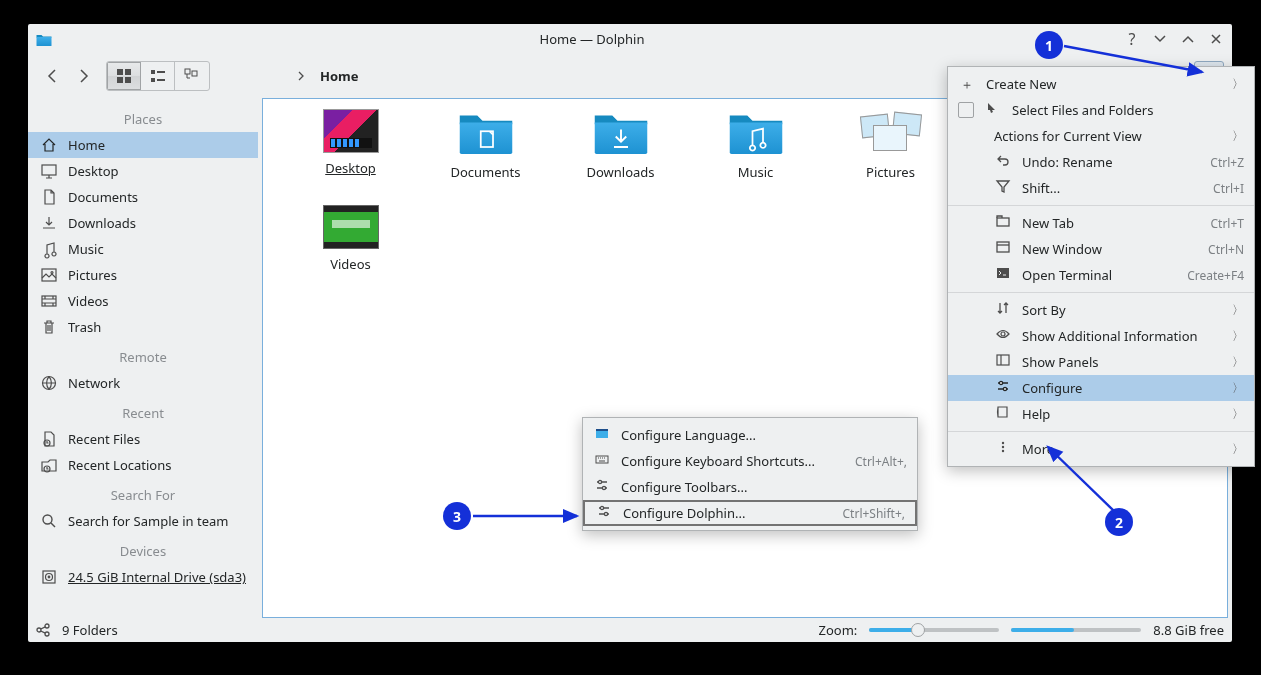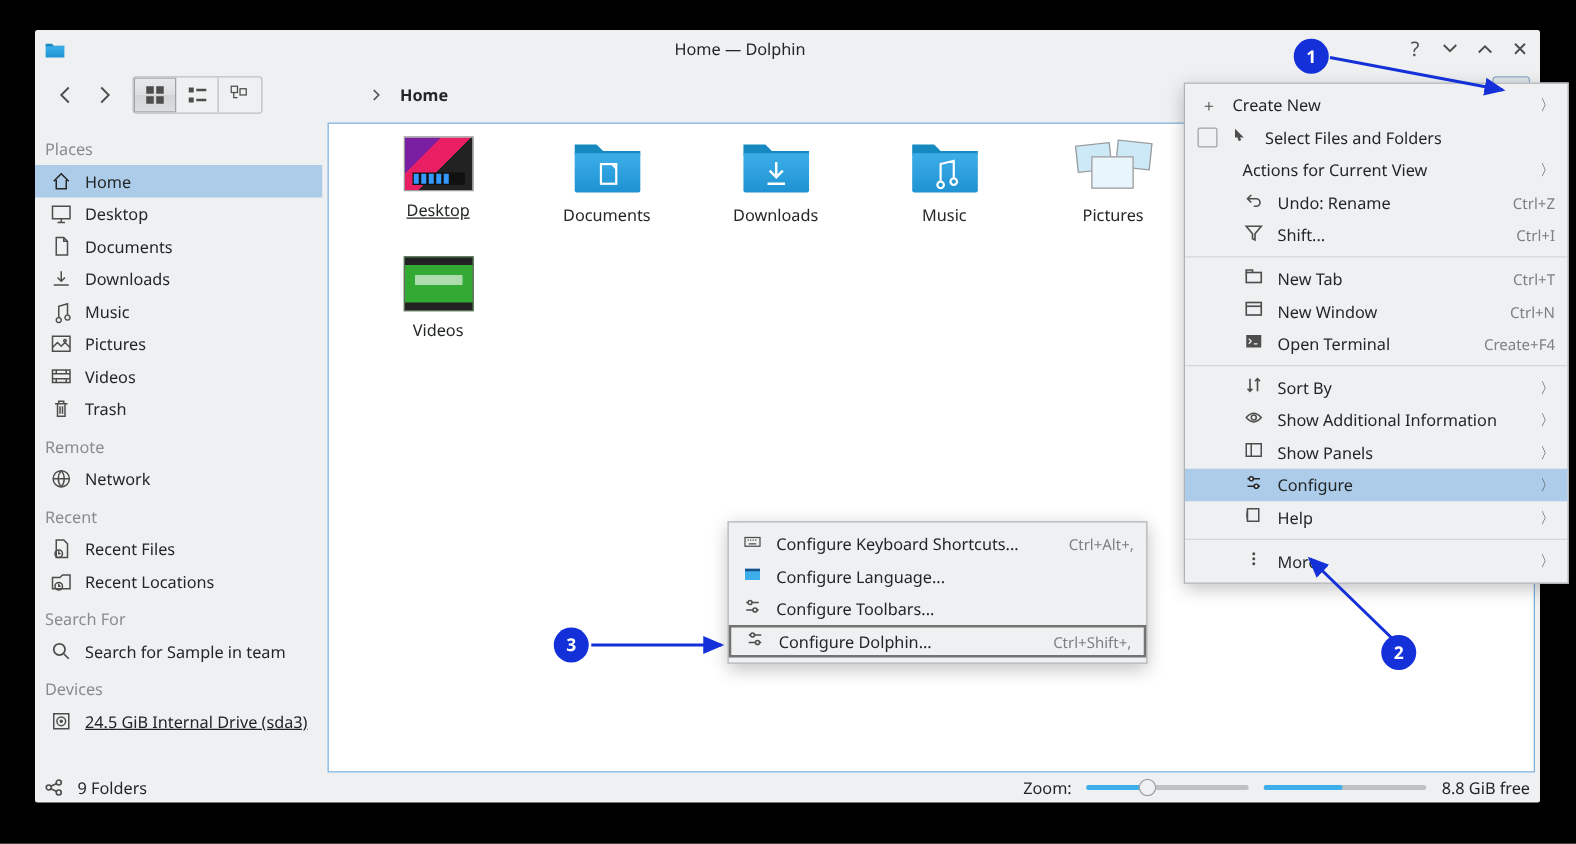--- a/index.html
+++ b/index.html
@@ -22,21 +22,21 @@
   .viewmodes .vm.active { background: linear-gradient(#e7e9ea,#dcdee0 50%, #d1d3d5 50%, #dcdee0); border:1px solid #a0a3a5; }
   .breadcrumb { display: flex; align-items: center; gap: 14px; color: #4d4d4d; font-size: 13px; margin-left: 80px; }
   .breadcrumb .current { font-weight: bold; color: #232627; }
   .tb-spacer { flex: 1; }
   .split-btn { display: flex; align-items: center; gap: 6px; padding: 0 8px; height: 30px; font-size: 13px; }
   .ham-btn { border: 1px solid #a0a3a5; background: #e8eaeb; border-radius: 3px; width: 30px; height: 30px; display: flex; align-items: center; justify-content: center; }
   .ham-btn.open { background: linear-gradient(#dfe7ee,#d1dae2); border-color:#8fa9c0; }
   
   .body { flex: 1; display: flex; min-height: 0; }
   
-  .sidebar { width: 230px; padding: 4px 0; overflow-y: auto; font-size: 13px; }
+  .sidebar { width: 230px; padding: 4px 0; overflow-y: auto; font-size: 13px; text-align: center; }
   .sb-hdr { color: #888c90; font-size: 13px; padding: 8px 8px 4px 8px; }
   .sb-item { display: flex; align-items: center; gap: 10px; padding: 4px 8px 4px 12px; color: #232627; height: 26px; }
   .sb-item .ic { width: 18px; height: 18px; display:flex; align-items:center; justify-content:center; color:#4d4d4d; }
   .sb-item.active { background: #accce9; }
   .sb-item.link { text-decoration: underline; }
   
   .content { flex: 1; background: #fff; border: 1px solid #79afdc; margin: 0 4px; position: relative; }
   .icons-grid { display: flex; flex-wrap: wrap; padding: 8px 20px; gap: 0px; align-content: flex-start; }
   .fitem { width: 135px; height: 96px; display: flex; flex-direction: column; align-items: center; justify-content: flex-start; font-size: 13px; gap: 6px; padding-top:2px; }
   .folder-ic { width: 56px; height: 48px; position: relative; }
@@ -512,33 +512,33 @@
           <circle cx="7" cy="7" r="1.2"></circle>
           <circle cx="7" cy="11" r="1.2"></circle>
         </svg></span>
       <span class="txt">More</span>
       <span class="arr">〉</span>
     </div>
 </div>
 
 <div class="submenu">
   <div class="mi">
+      <span class="ic"><svg width="14" height="14" viewBox="0 0 14 14">
+          <rect x="1" y="3" width="12" height="9" fill="#3daee9"></rect>
+          <rect x="1" y="3" width="12" height="2" fill="#1d4f8b"></rect>
+        </svg></span>
+      <span class="txt">Configure Language...</span>
+    </div>
+  <div class="mi">
       <span class="ic"><svg width="14" height="14" viewBox="0 0 14 14" fill="none" stroke="#4d4d4d" stroke-width="1">
           <rect x="1" y="4" width="12" height="7"></rect>
           <path d="M3 6 h1 M5 6 h1 M7 6 h1 M9 6 h1 M4 9 h6"></path>
         </svg></span>
       <span class="txt">Configure Keyboard Shortcuts...</span>
       <span class="sc">Ctrl+Alt+,</span>
-    </div>
-  <div class="mi">
-      <span class="ic"><svg width="14" height="14" viewBox="0 0 14 14">
-          <rect x="1" y="3" width="12" height="9" fill="#3daee9"></rect>
-          <rect x="1" y="3" width="12" height="2" fill="#1d4f8b"></rect>
-        </svg></span>
-      <span class="txt">Configure Language...</span>
     </div>
   <div class="mi">
       <span class="ic"><svg width="14" height="14" viewBox="0 0 14 14" fill="none" stroke="#4d4d4d" stroke-width="1.3">
           <path d="M2 4 h10 M2 10 h10"></path>
           <circle cx="5" cy="4" r="1.6" fill="#eef0f1"></circle>
           <circle cx="9" cy="10" r="1.6" fill="#eef0f1"></circle>
         </svg></span>
       <span class="txt">Configure Toolbars...</span>
     </div>
   <div class="mi boxed">

